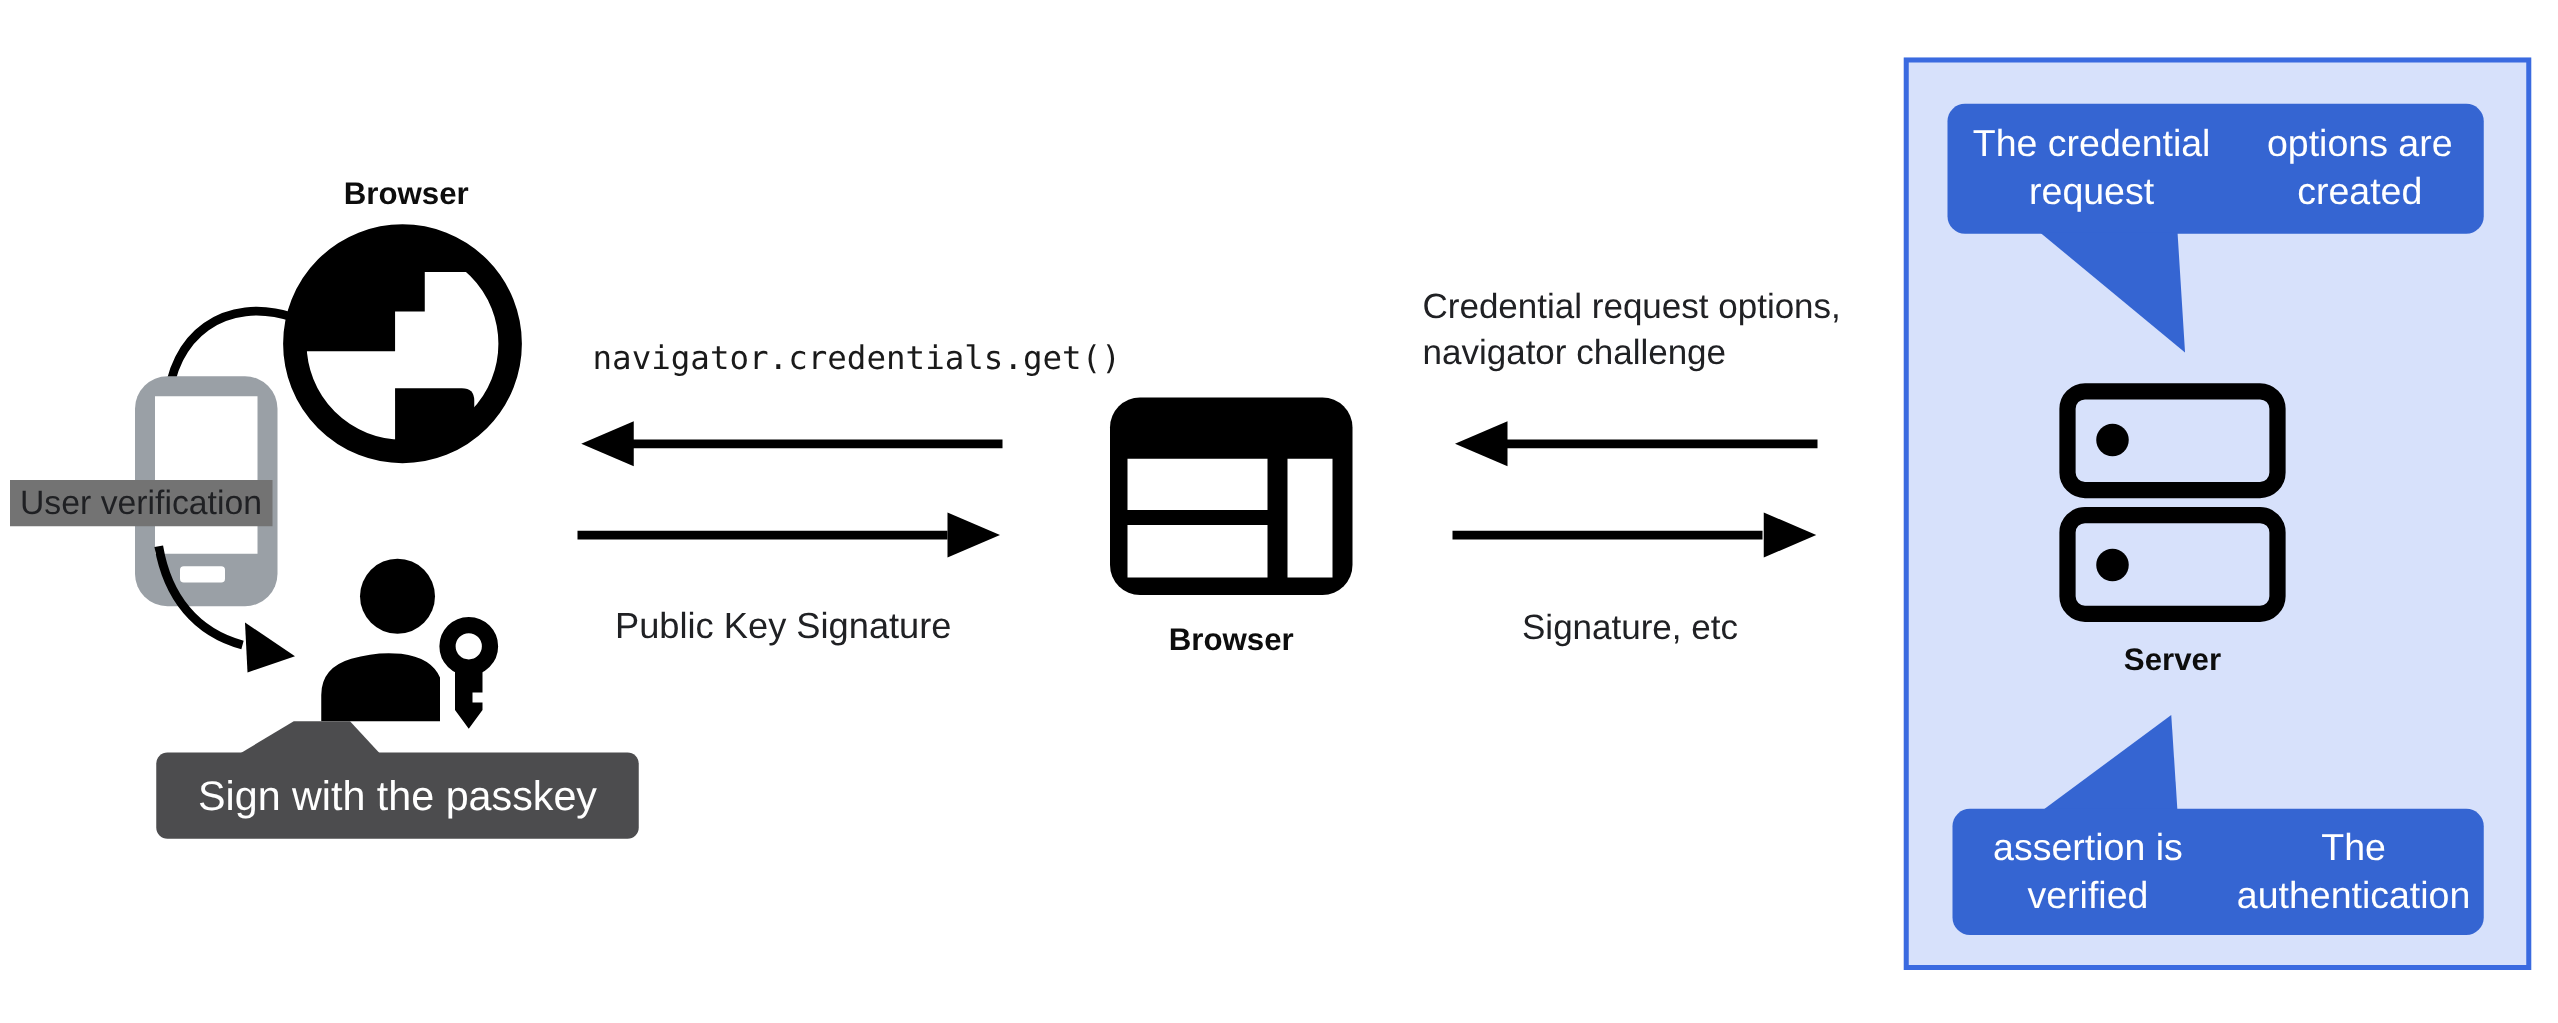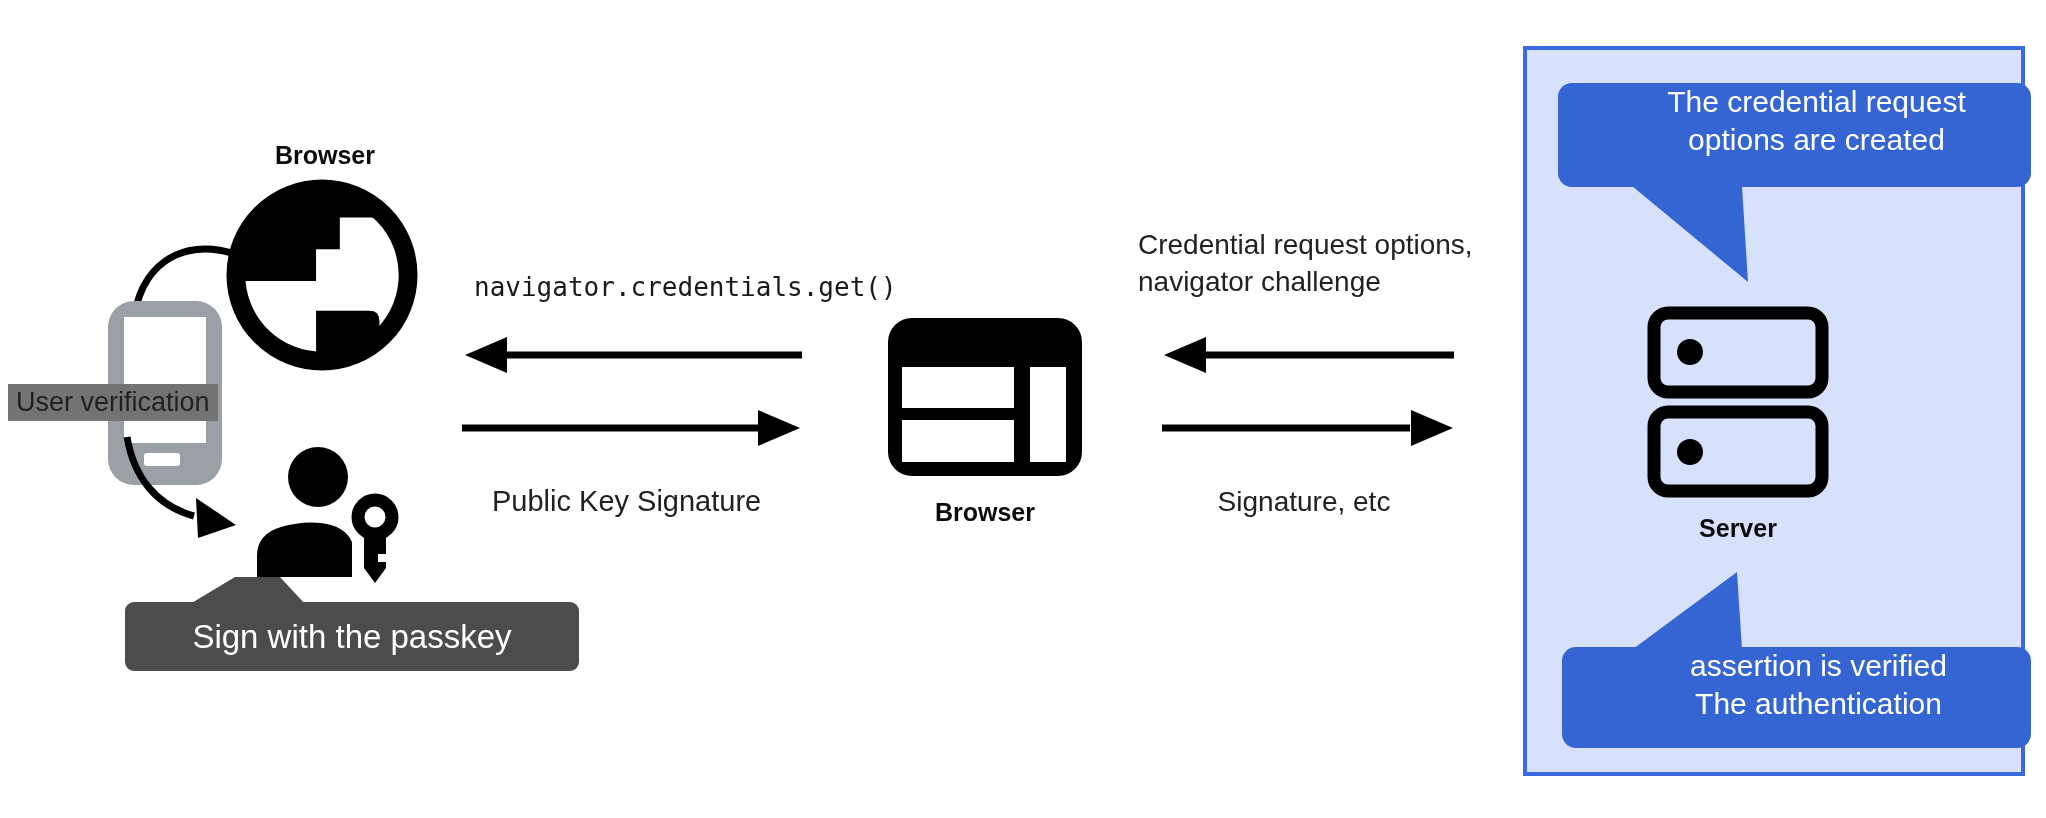--- a/index.html
+++ b/index.html
@@ -10,25 +10,25 @@
   .abs { position:absolute; }
   .icon-label { font-weight:bold; font-size:25px; color:#0d0d0d; text-align:center; }
   .flow-label { font-size:28px; color:#202124; }
   .code-label { font-family:"DejaVu Sans Mono", monospace; font-size:26px; color:#1a1a1a; }
   .panel {
     left:1523px; top:46px; width:494px; height:722px;
     background:#d7e1fb; border:4px solid #3a6ae0;
   }
   .bubble-blue {
     background:#3565d2; color:#ffffff; border-radius:14px;
-    display:flex; flex-direction:column; align-items:center; 
-    font-size:30px; line-height:38px; text-align:center;padding-left:44px;
+    display:flex; flex-direction:row; align-items:center; 
+    font-size:30px; line-height:38px; text-align:center;
   }
   .bubble-gray {
-    left:125px; top:602px; width:454px; height:69px;
+    left:125px; top:602px; width:386px; height:69px;
     background:#4c4c4e; color:#ffffff; border-radius:9px;
     display:flex; align-items:center; justify-content:center;
     font-size:33px;
   }
   .uv-label {
     left:8px; top:384px; background:#737373; padding:3px 8px;
     font-size:27px; color:#1f2023;
   }
   .req-label { left:1138px; top:226px; font-size:28px; line-height:37px; text-align:left; }
   svg { display:block; }

